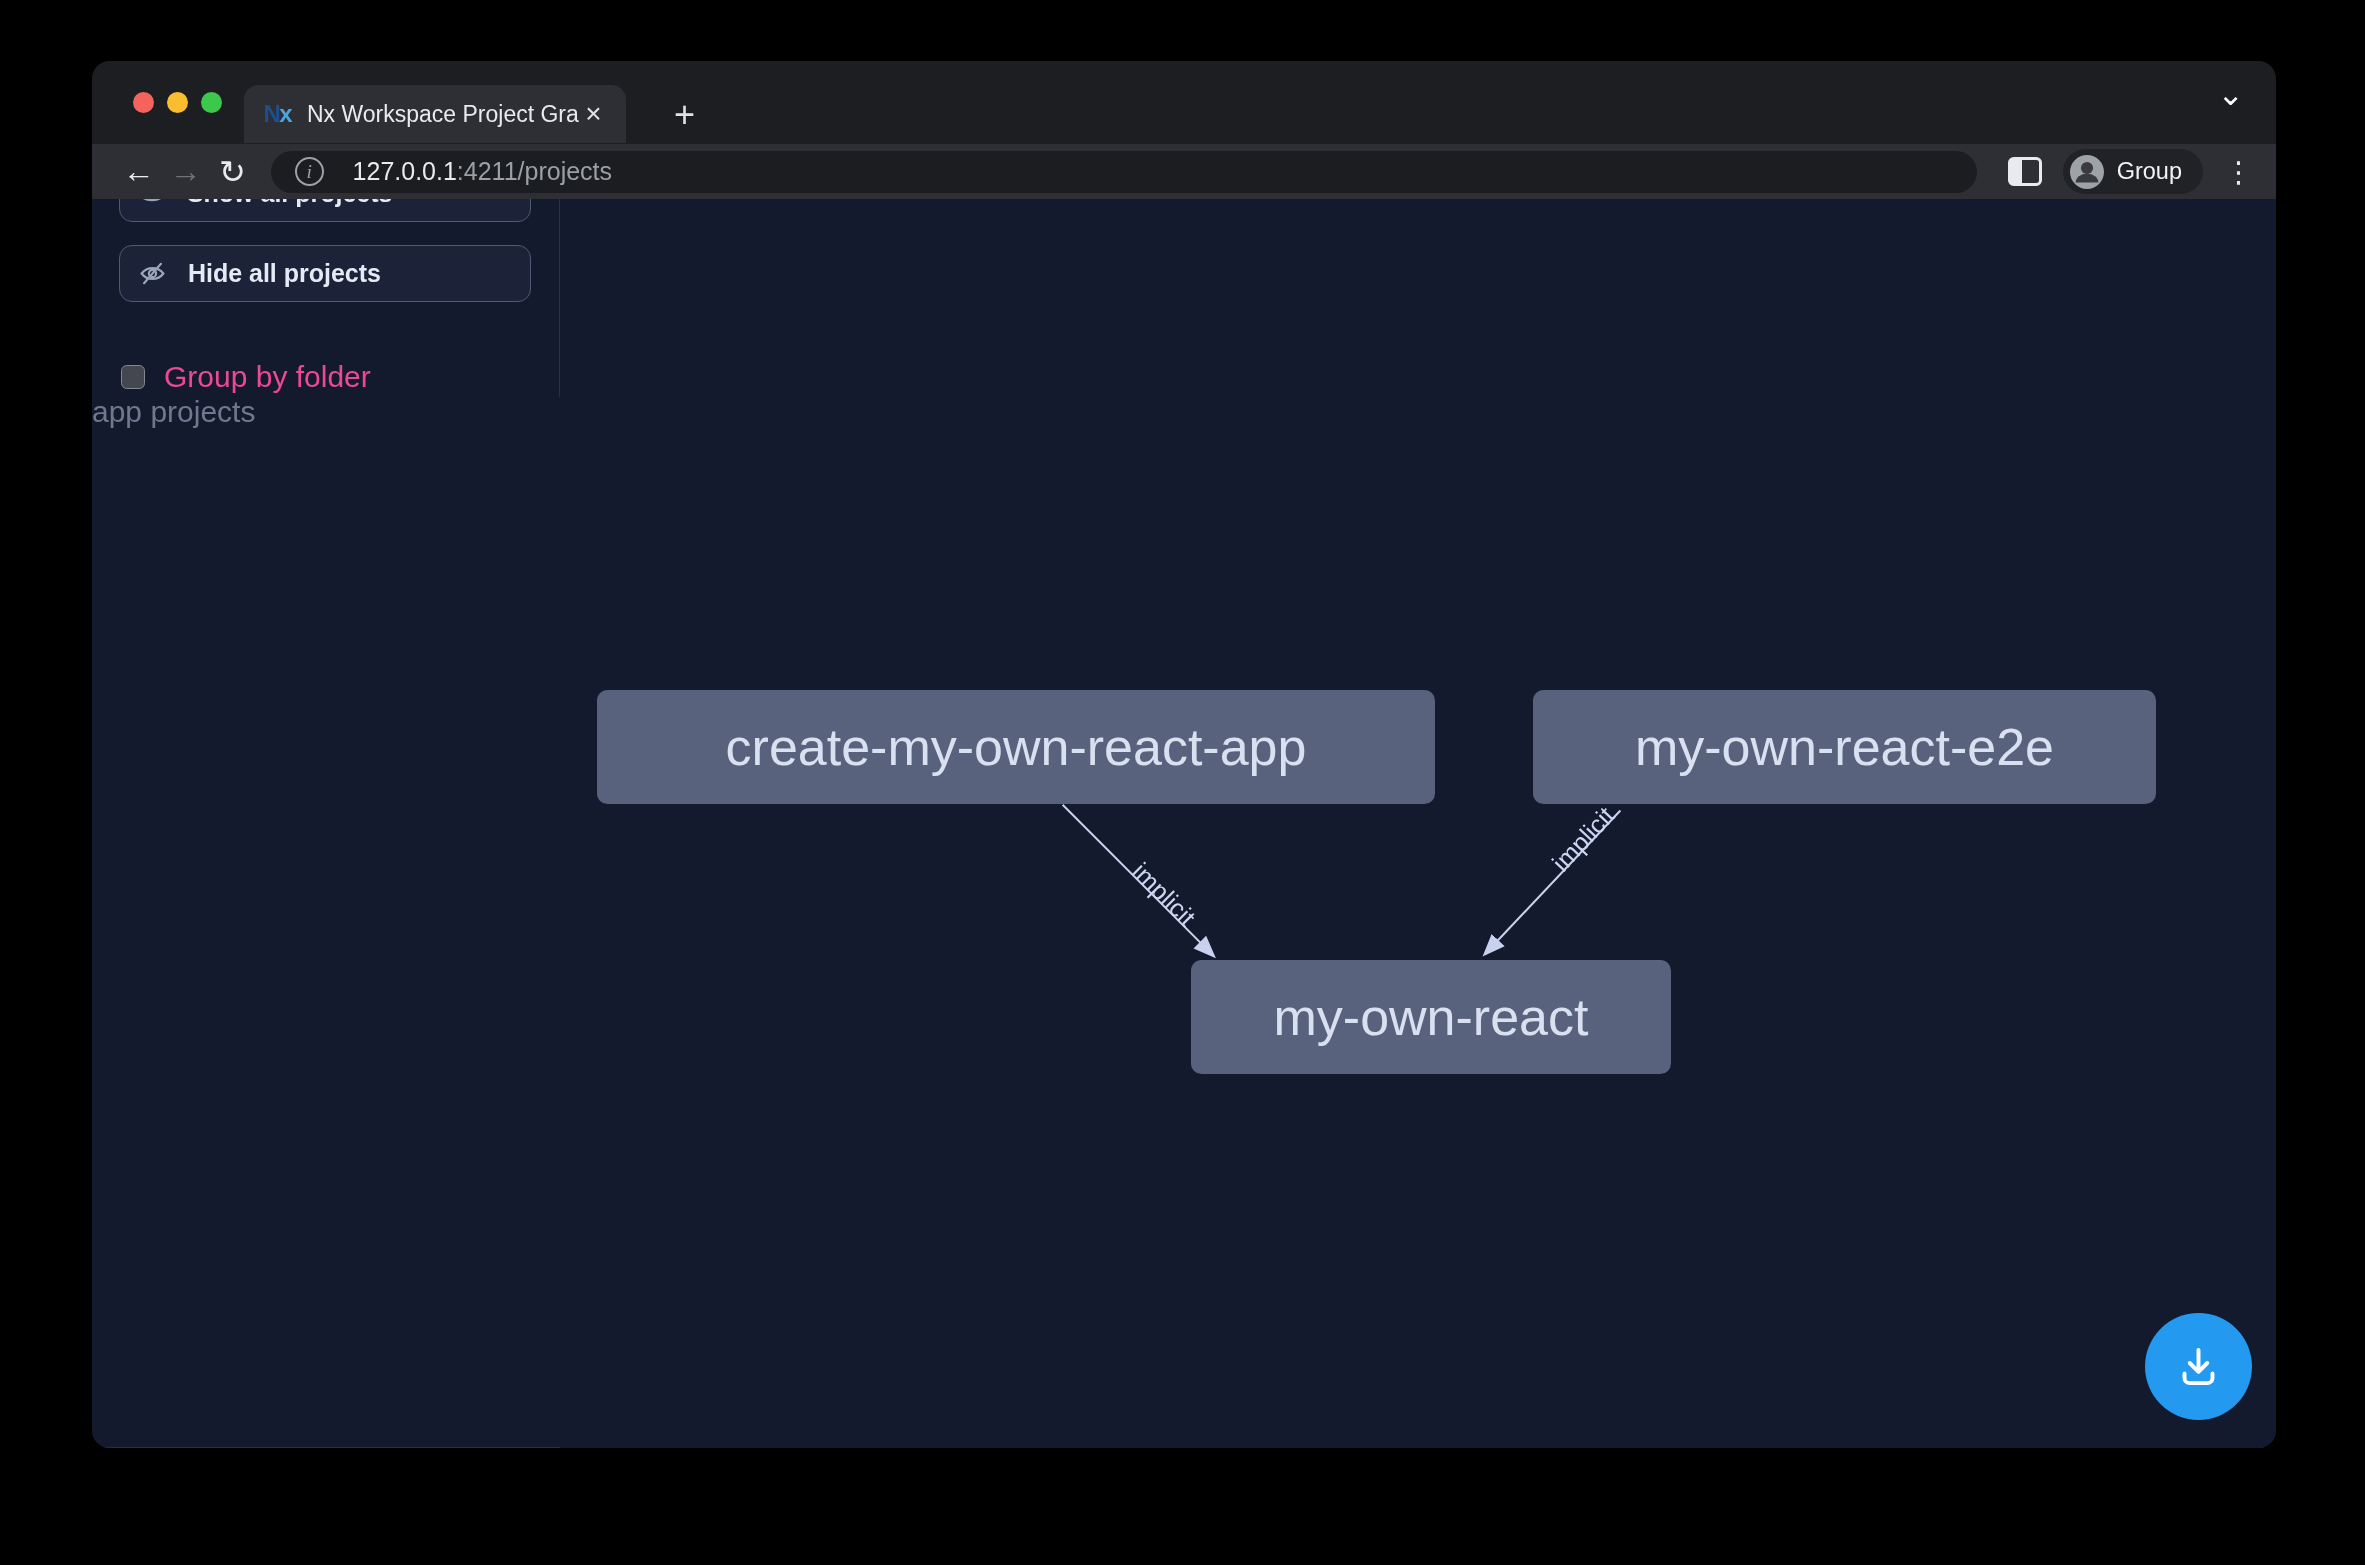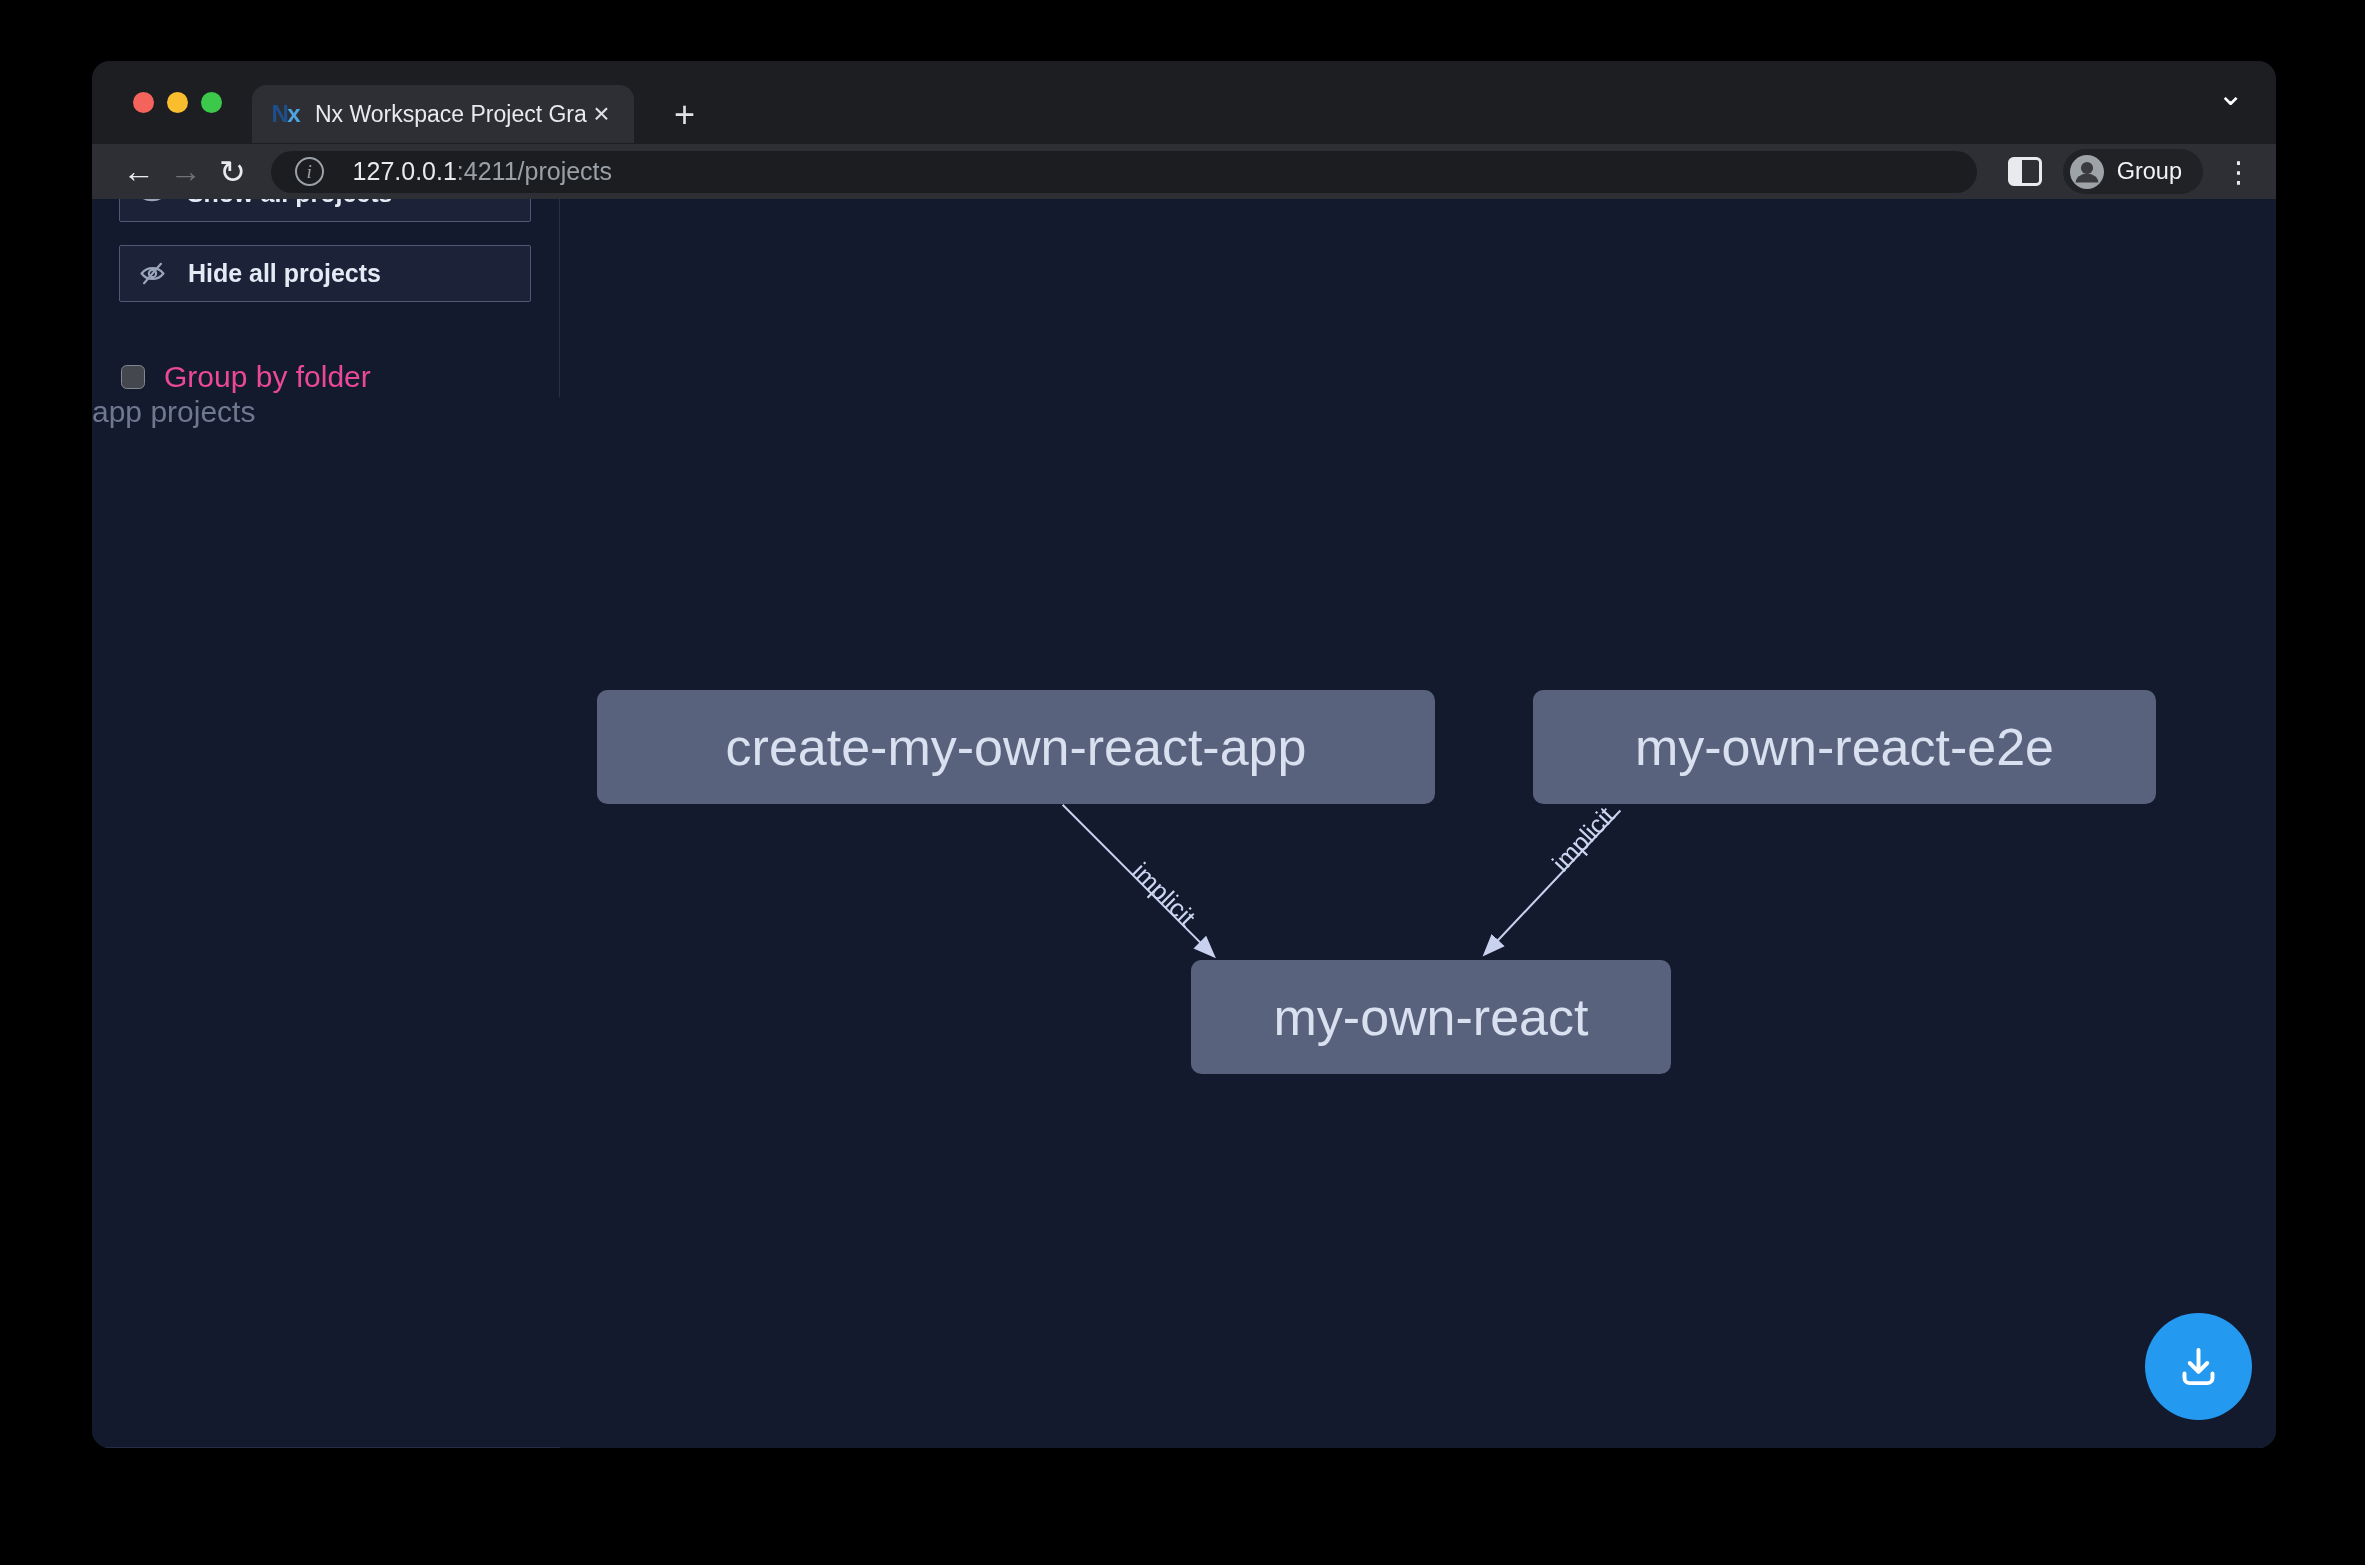--- a/index.html
+++ b/index.html
@@ -7,21 +7,21 @@
 
   .window { position:absolute; left:92px; top:61px; width:2184px; height:1387px;
             border-radius:18px; overflow:hidden; background:#131a2e; }
 
   
   .tabstrip { position:relative; height:83px; background:#1d1e22; }
   .traffic { position:absolute; left:41px; top:31px; display:flex; gap:13px; }
   .light { width:21px; height:21px; border-radius:50%; }
   .light.red { background:#f4645c; } .light.yellow { background:#f9bd2e; } .light.green { background:#3cc84a; }
 
-  .tab { position:absolute; left:160px; top:24px; width:382px; height:58px;
+  .tab { position:absolute; left:152px; top:24px; width:382px; height:58px;
          background:#2e2f34; border-radius:14.6px 14.6px 0 0; display:flex; align-items:center; padding:0 19.5px; }
   .favicon { font-weight:bold; font-size:24px; margin-right:16px; letter-spacing:-1.6px; }
   .favicon .n { color:#1d4f8c; } .favicon .x { color:#4da4e0; }
   .tab-title { color:#e8eaed; font-size:23px; flex:1; white-space:nowrap; overflow:hidden; }
   .tab-close { color:#dfe1e5; font-size:28px; line-height:1; padding:0 4.9px; cursor:default; }
   .newtab { position:absolute; left:568px; top:29px; width:49px; height:49px; color:#dfe1e5;
             font-size:36px; display:flex; align-items:center; justify-content:center; }
   .tabsearch { position:absolute; right:32px; top:24px; color:#fff; font-size:32px; line-height:0.6; }
 
   .toolbar { height:55px; background:#2e2f34; display:flex; align-items:center; padding:0 23px; }
@@ -43,21 +43,21 @@
   .profile-label { color:#f1f3f4; font-size:23.5px; }
   .kebab { color:#e8eaed; font-size:29px; margin-left:21px; letter-spacing:0; }
 
   
   .app { position:absolute; top:138px; left:0; right:0; bottom:0; display:flex; background:#131a2e; }
   .sidebar { width:468px; border-right:1.6px solid #272f4a; padding:0 24px 0 22px; overflow:hidden; }
   .canvas { position:relative; flex:1; background:#131a2e; overflow:hidden; }
 
   
   .side-btn { width:412px; margin-left:4.9px; height:57px; background:#1c2339; border:1.6px solid #4d5976;
-              border-radius:2px; display:flex; align-items:center; padding:0 18px; gap:21px;
+              border-radius:13px; display:flex; align-items:center; padding:0 18px; gap:21px;
               color:#e5ebf5; font-size:25px; font-weight:600; }
   .side-btn.cut { margin-top:-34px; }
   .side-btn.hide { margin-top:23px; }
   .side-btn svg { flex:0 0 auto; }
 
   .opt { margin-left:6.5px; }
   .opt.first { margin-top:58px; }
   .opt.second { margin-top:18.7px; }
   .opt-row { display:flex; align-items:center; gap:19.5px; }
   .cb { width:24px; height:24px; border-radius:5.7px; display:flex; align-items:center; justify-content:center; }

